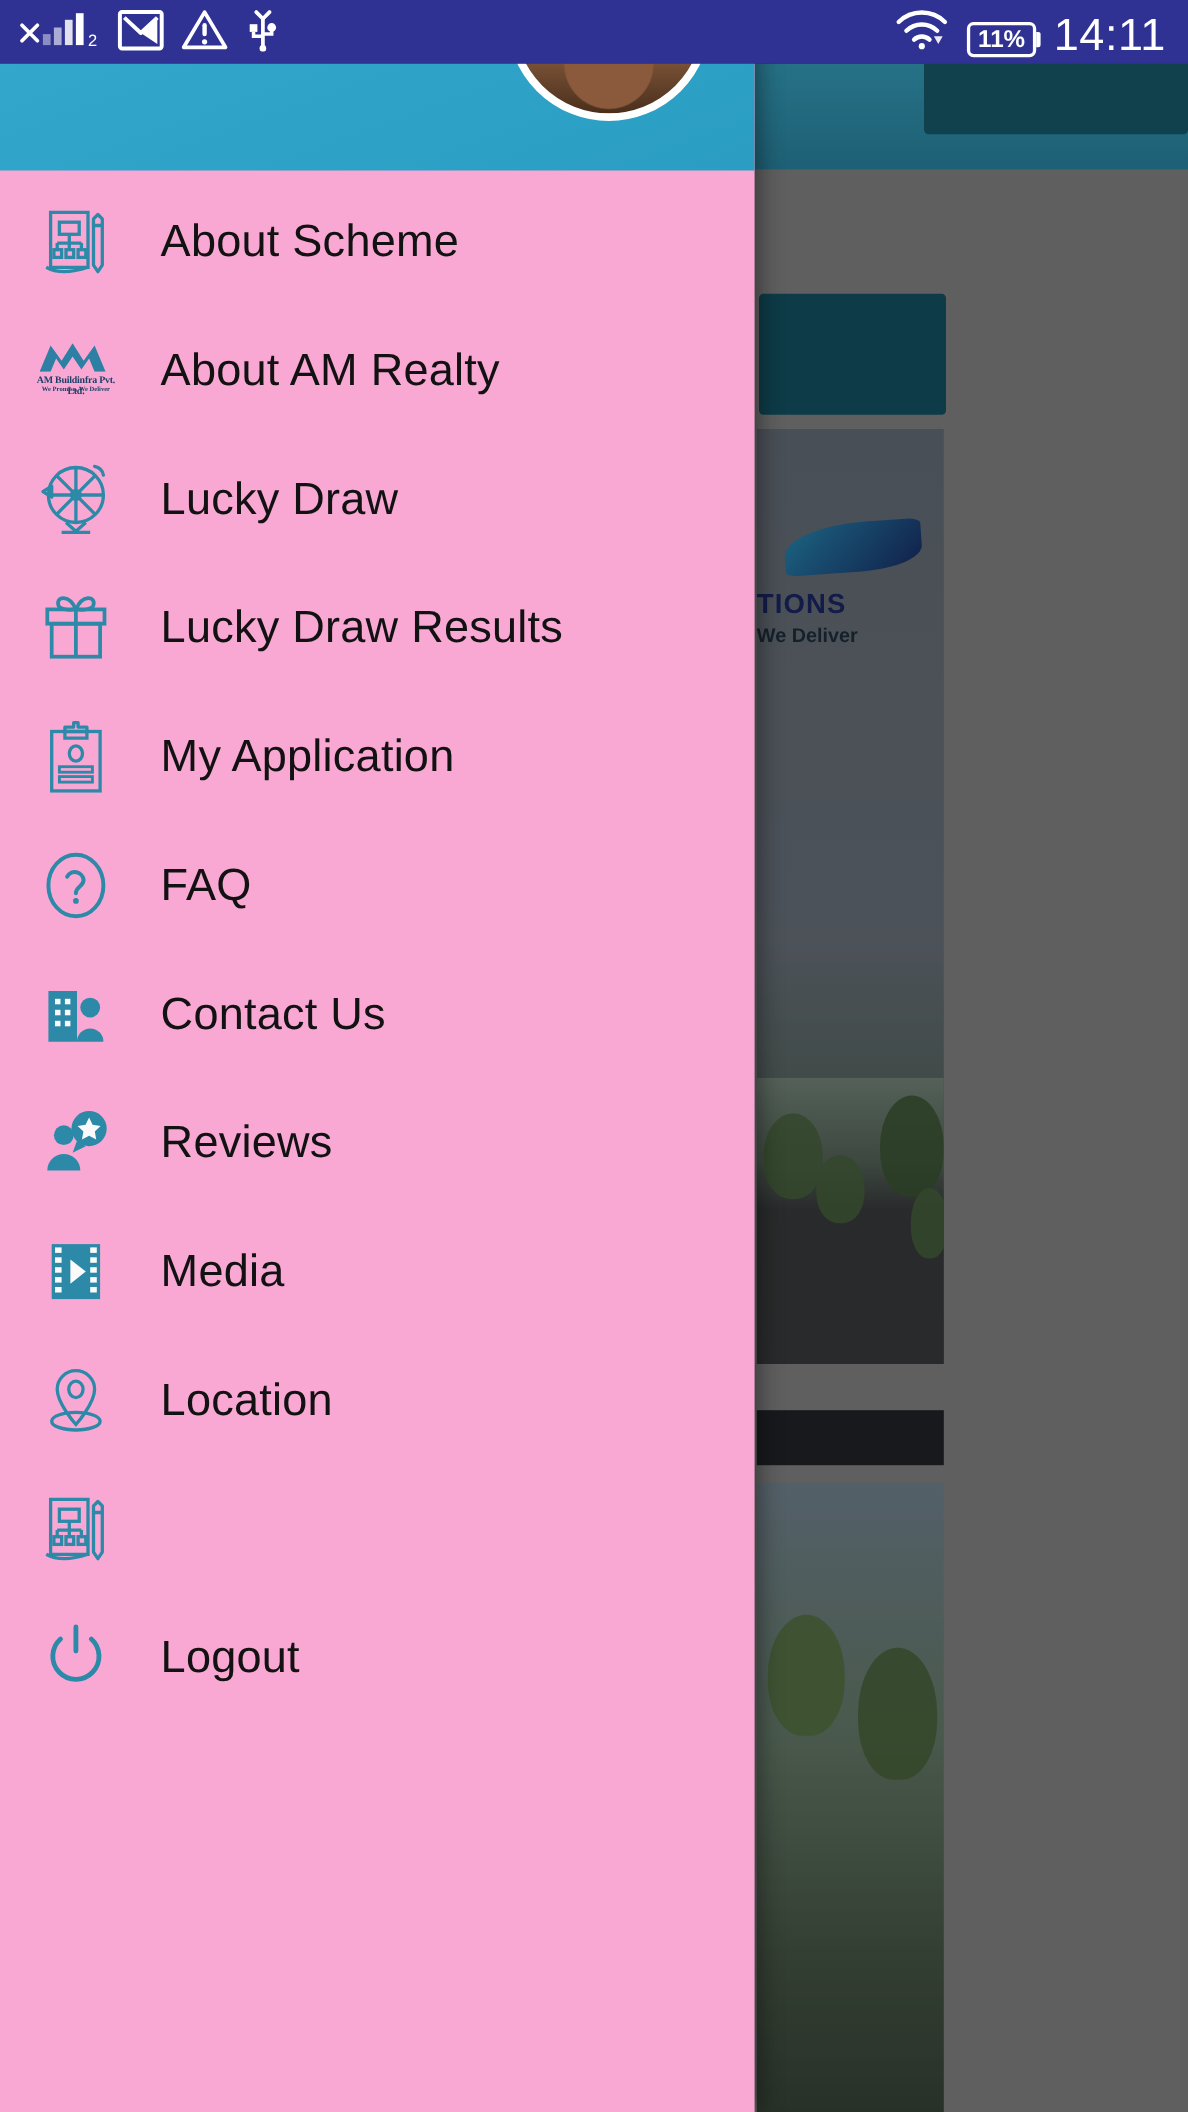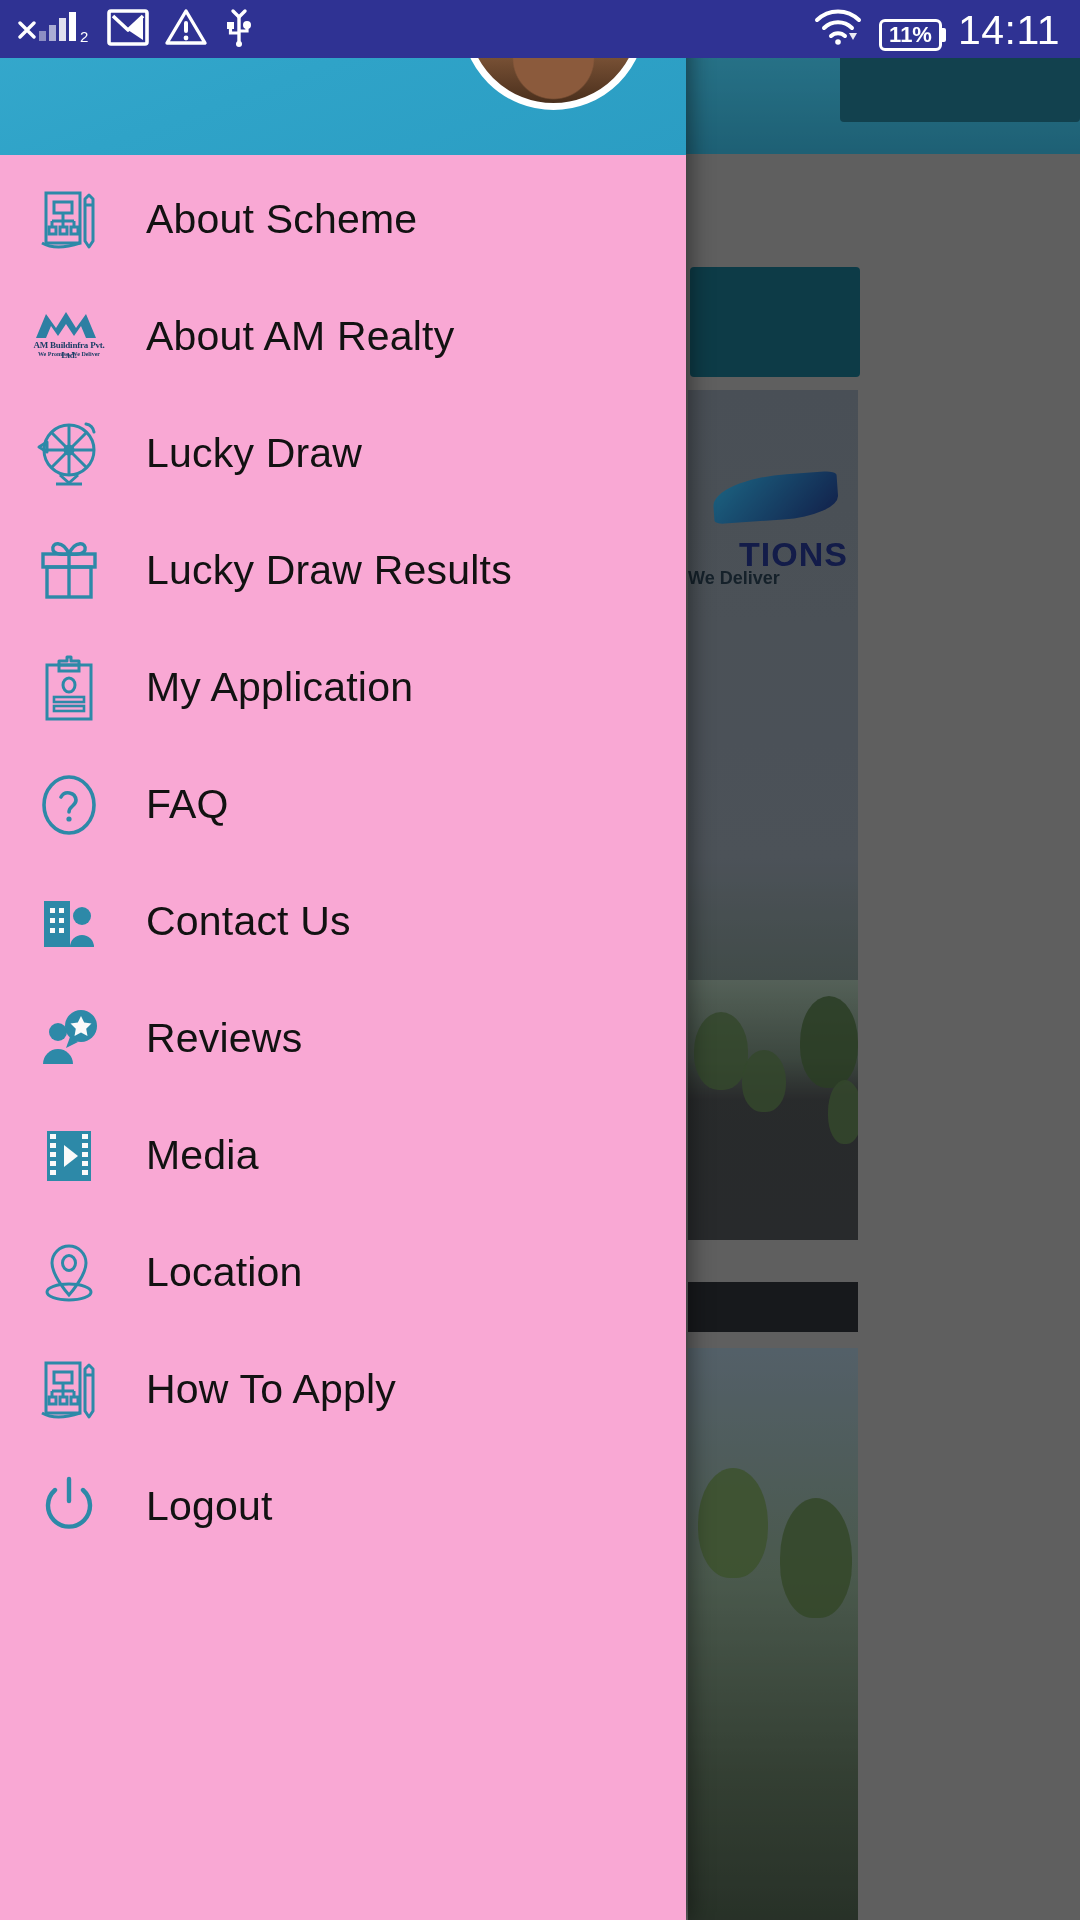--- a/index.html
+++ b/index.html
@@ -31,22 +31,22 @@
     overflow:hidden;
   }
   .bg-logo-swoosh {
     position:absolute; left:25px; top:85px; width:125px; height:45px;
     background:linear-gradient(135deg,#2a97c4,#1b2f6e);
     border-radius:60% 10% 45% 8%;
     transform:rotate(-4deg);
   }
   .bg-logo-line1 {
     position:absolute; left:0; top:145px; width:170px;
-    font-size:34px; font-weight:bold; color:#1d2a6e;
-    letter-spacing:1px; text-align:right; padding-right:10px;
+    font-size:25px; font-weight:bold; color:#1d2a6e;
+    letter-spacing:1px; text-align:left; padding-right:10px;
   }
   .bg-logo-line2 {
     position:absolute; left:0; top:178px; width:170px;
     font-size:18px; font-weight:bold; color:#20323f;
     text-align:left; padding-right:10px;
   }
   .bg-road {
     position:absolute; left:0; bottom:0; width:170px; height:260px;
     background:
       linear-gradient(180deg, rgba(150,170,150,.55) 0%, rgba(90,110,90,.5) 30%, rgba(60,62,64,.95) 46%, #3c3f42 100%);
@@ -392,21 +392,20 @@
           <path d="M8 58 q14 8 38 0" fill="none" stroke="#2d89a8" stroke-width="3"></path>
           <rect x="20" y="17" width="18" height="11" fill="none" stroke="#2d89a8" stroke-width="3"></rect>
           <path d="M29 28 v8 M18 36 h22 M18 36 v6 M29 36 v6 M40 36 v6" stroke="#2d89a8" stroke-width="3" fill="none"></path>
           <rect x="15" y="42" width="7" height="7" fill="none" stroke="#2d89a8" stroke-width="3"></rect>
           <rect x="26" y="42" width="7" height="7" fill="none" stroke="#2d89a8" stroke-width="3"></rect>
           <rect x="37" y="42" width="7" height="7" fill="none" stroke="#2d89a8" stroke-width="3"></rect>
           <path d="M55 10 l4 4 v42 l-4 6 l-4 -6 v-42 z" fill="none" stroke="#2d89a8" stroke-width="3" stroke-linejoin="round"></path>
           <path d="M51 20 h8" stroke="#2d89a8" stroke-width="3"></path>
         </svg>
       </span>
-      <span class="menu-label">How To Apply</span>
     </div>
 
     <div class="menu-item">
       <span class="menu-icon">
         <svg width="70" height="70" viewBox="0 0 70 70">
           <path d="M21 18 a21 21 0 1 0 28 0" fill="none" stroke="#2d89a8" stroke-width="4.4" stroke-linecap="round"></path>
           <path d="M35 7 v22" stroke="#2d89a8" stroke-width="4.4" stroke-linecap="round"></path>
         </svg>
       </span>
       <span class="menu-label">Logout</span>

